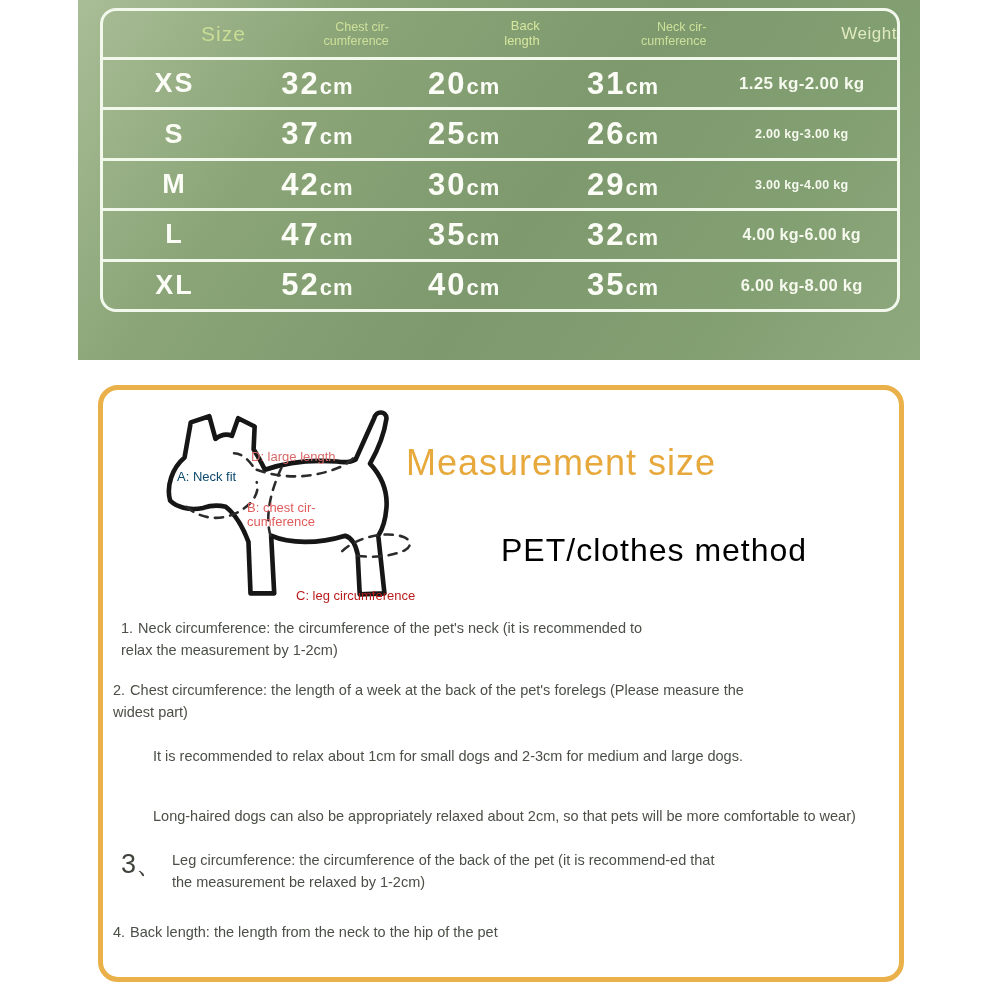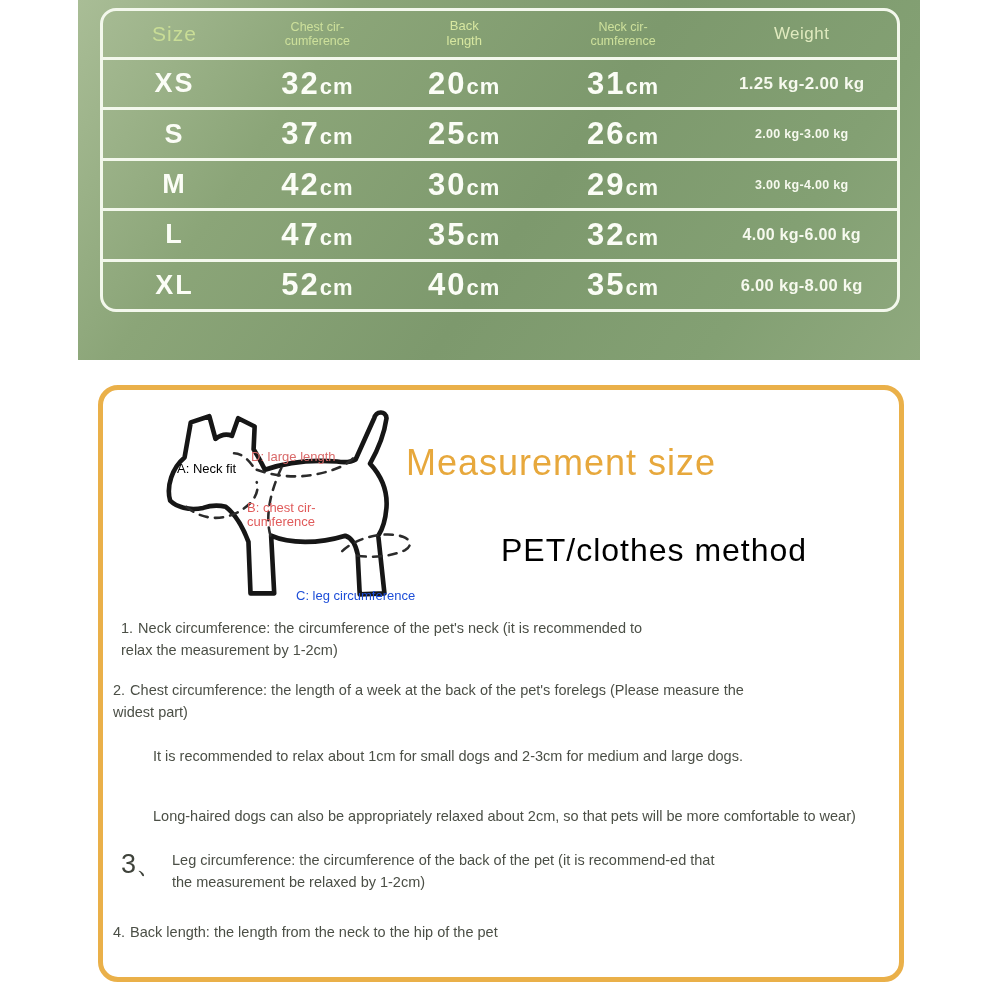--- a/index.html
+++ b/index.html
@@ -21,21 +21,21 @@
     display:flex; flex-direction:column;
   }
   .trow{ display:flex; align-items:center; flex:1 1 auto; }
   .trow + .trow{ border-top:3px solid #f3f8ec; }
   .trow.header{ flex:0 0 46px; }
   .cell{ text-align:center; }
   .col1{ width:18%; } .col2{ width:18%; } .col3{ width:19%; }
   .col4{ width:21%; } .col5{ width:24%; }
 
   .hcell{ color:#cde09b; line-height:1.15; font-size:12.5px; }
-  .hcell .hl1, .hcell .hl2{ display:block; }
+  .hcell .hl1, .hcell .hl2{ display:block;text-align:right; }
   .h-size .hl1{ font-size:21px; letter-spacing:1px; color:#c9dd96; }
   .h-back{ color:#d7e7a0; font-size:13px; }
   .h-weight .hl1{ font-size:17px; color:#e0eabf; letter-spacing:.5px; }
 
   .c-size{ color:#fbfdf6; font-weight:bold; font-size:27px; letter-spacing:2px; }
   .c-val{ color:#fbfdf6; font-weight:bold; }
   .c-val .num{ font-size:31px; letter-spacing:2px; }
   .c-val .unit{ font-size:22px; letter-spacing:1px; }
   .c-weight{ color:#f6f9ee; font-weight:bold; letter-spacing:.3px; }
   .trow:nth-child(2) .c-weight{ font-size:17px; }
@@ -45,24 +45,24 @@
   .trow:nth-child(6) .c-weight{ font-size:16.5px; }
 
   
   .measure-box{
     position:absolute; left:98px; top:385px; width:806px; height:597px;
     background:#ffffff; border:5px solid #eab049; border-radius:20px;
   }
   .diagram{ position:absolute; left:28px; top:14px; width:340px; height:215px; }
   .diagram svg{ width:100%; height:100%; }
   .dlabel{ position:absolute; font-size:13px; white-space:nowrap; line-height:1.1; }
-  .dlabel-a{ left:46px; top:58px; color:#000000; }
+  .dlabel-a{ left:46px; top:66px; color:#0c4a6e; }
   .dlabel-d{ left:120px; top:46px; color:#d96b6b; }
   .dlabel-b{ left:116px; top:97px; color:#e05b5b; }
-  .dlabel-c{ left:165px; top:185px; color:#1d4ed8; }
+  .dlabel-c{ left:165px; top:185px; color:#b91c1c; }
 
   .m-title{
     position:absolute; left:303px; top:52px;
     font-size:36px; color:#e7a83c; letter-spacing:1px;
   }
   .m-subtitle{
     position:absolute; left:398px; top:142px;
     font-size:32px; color:#000000; letter-spacing:1px;
   }
 

